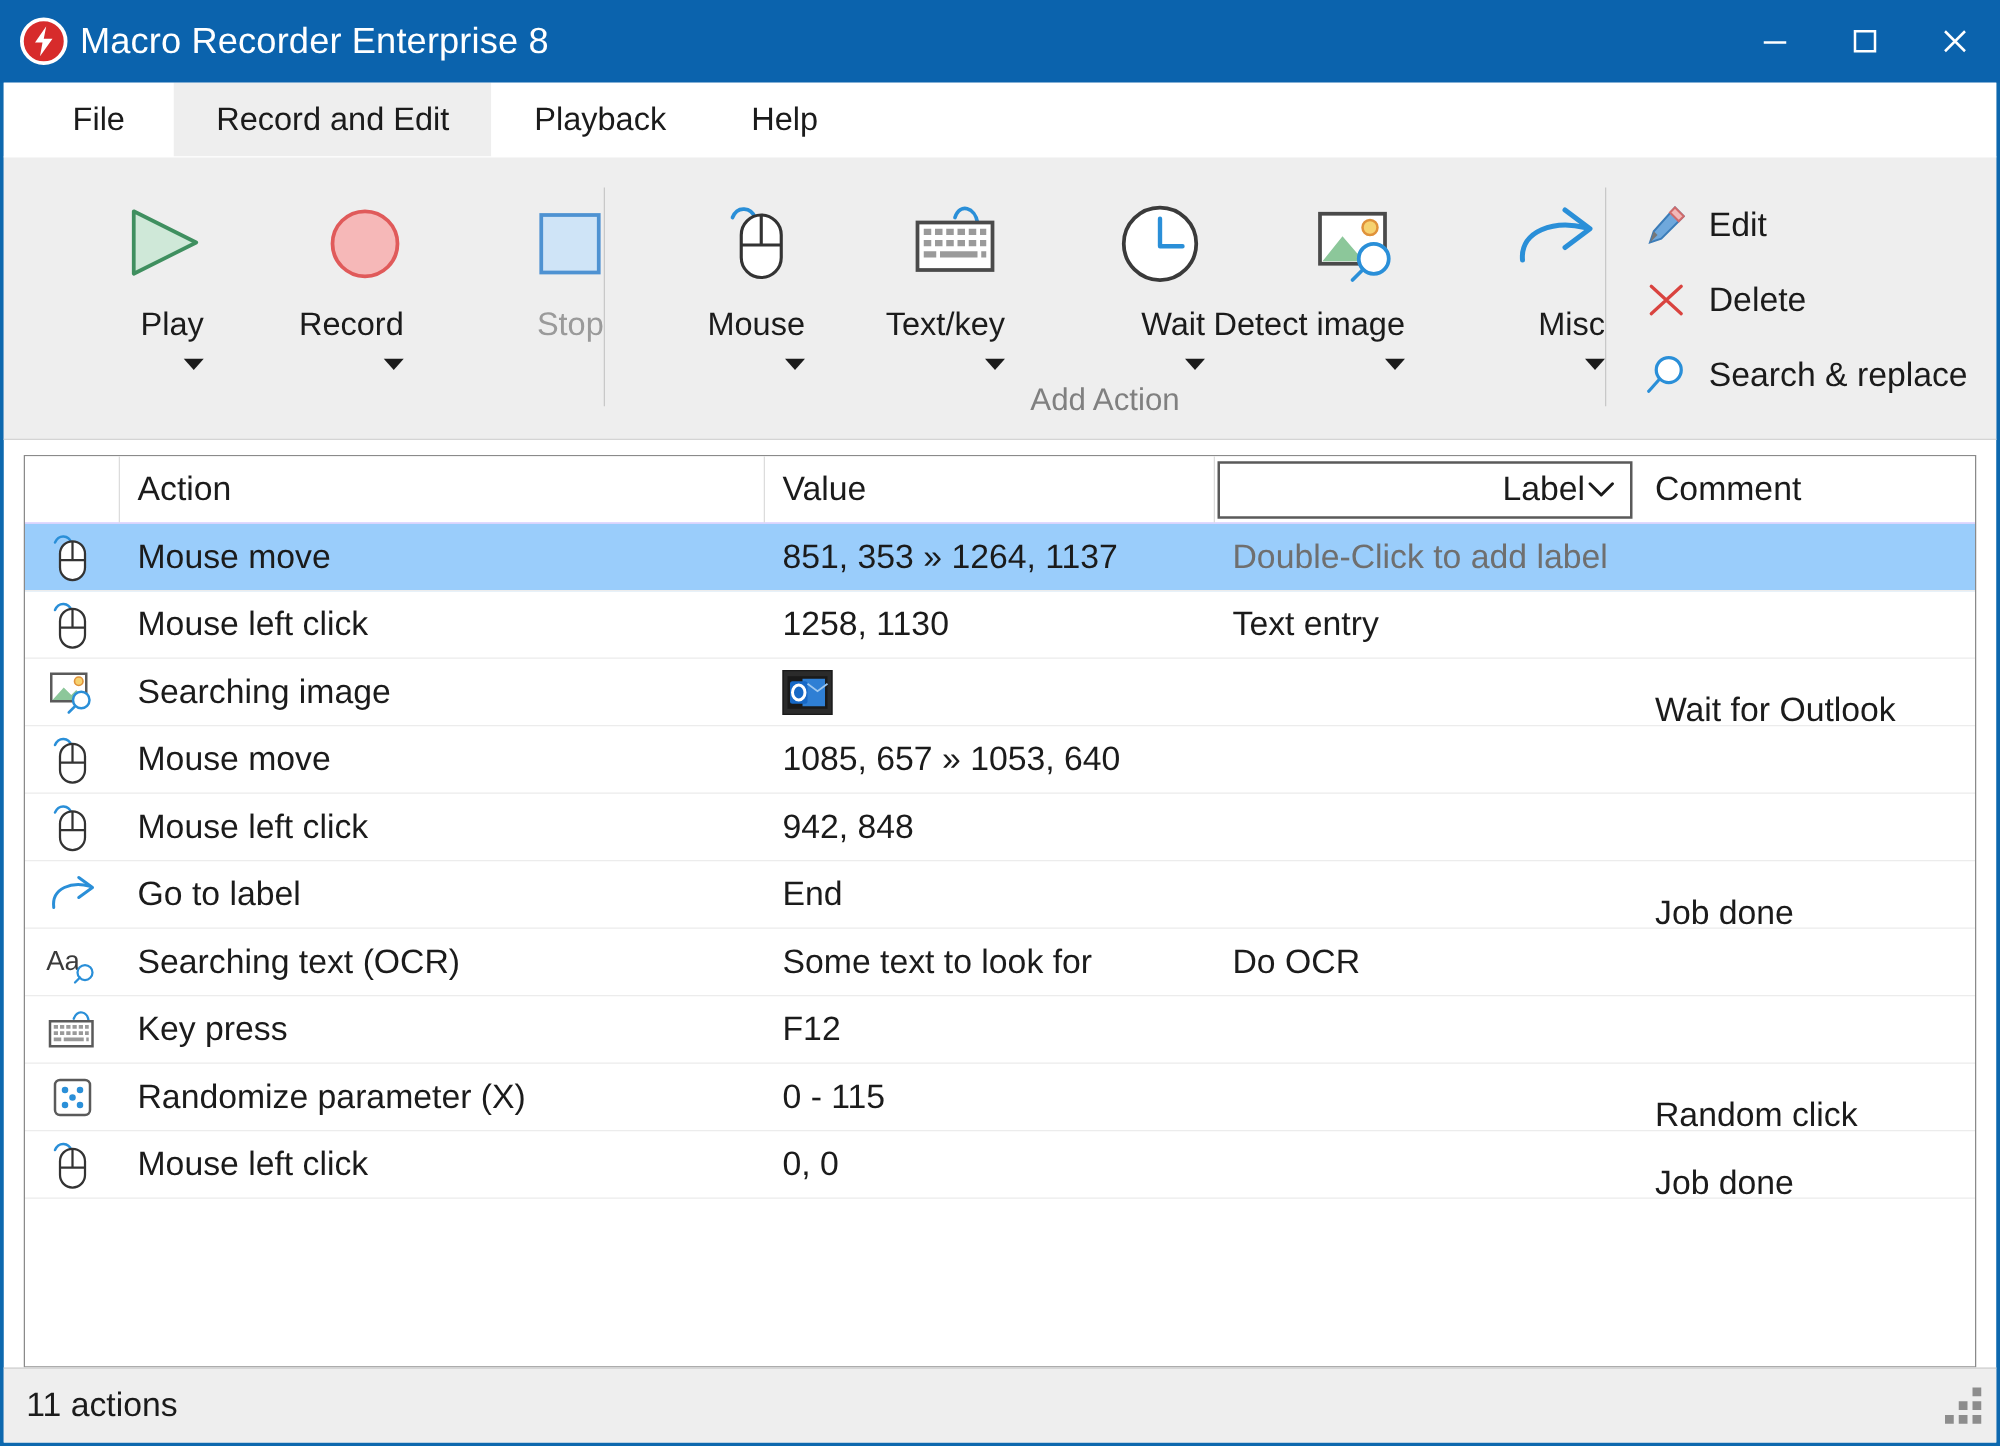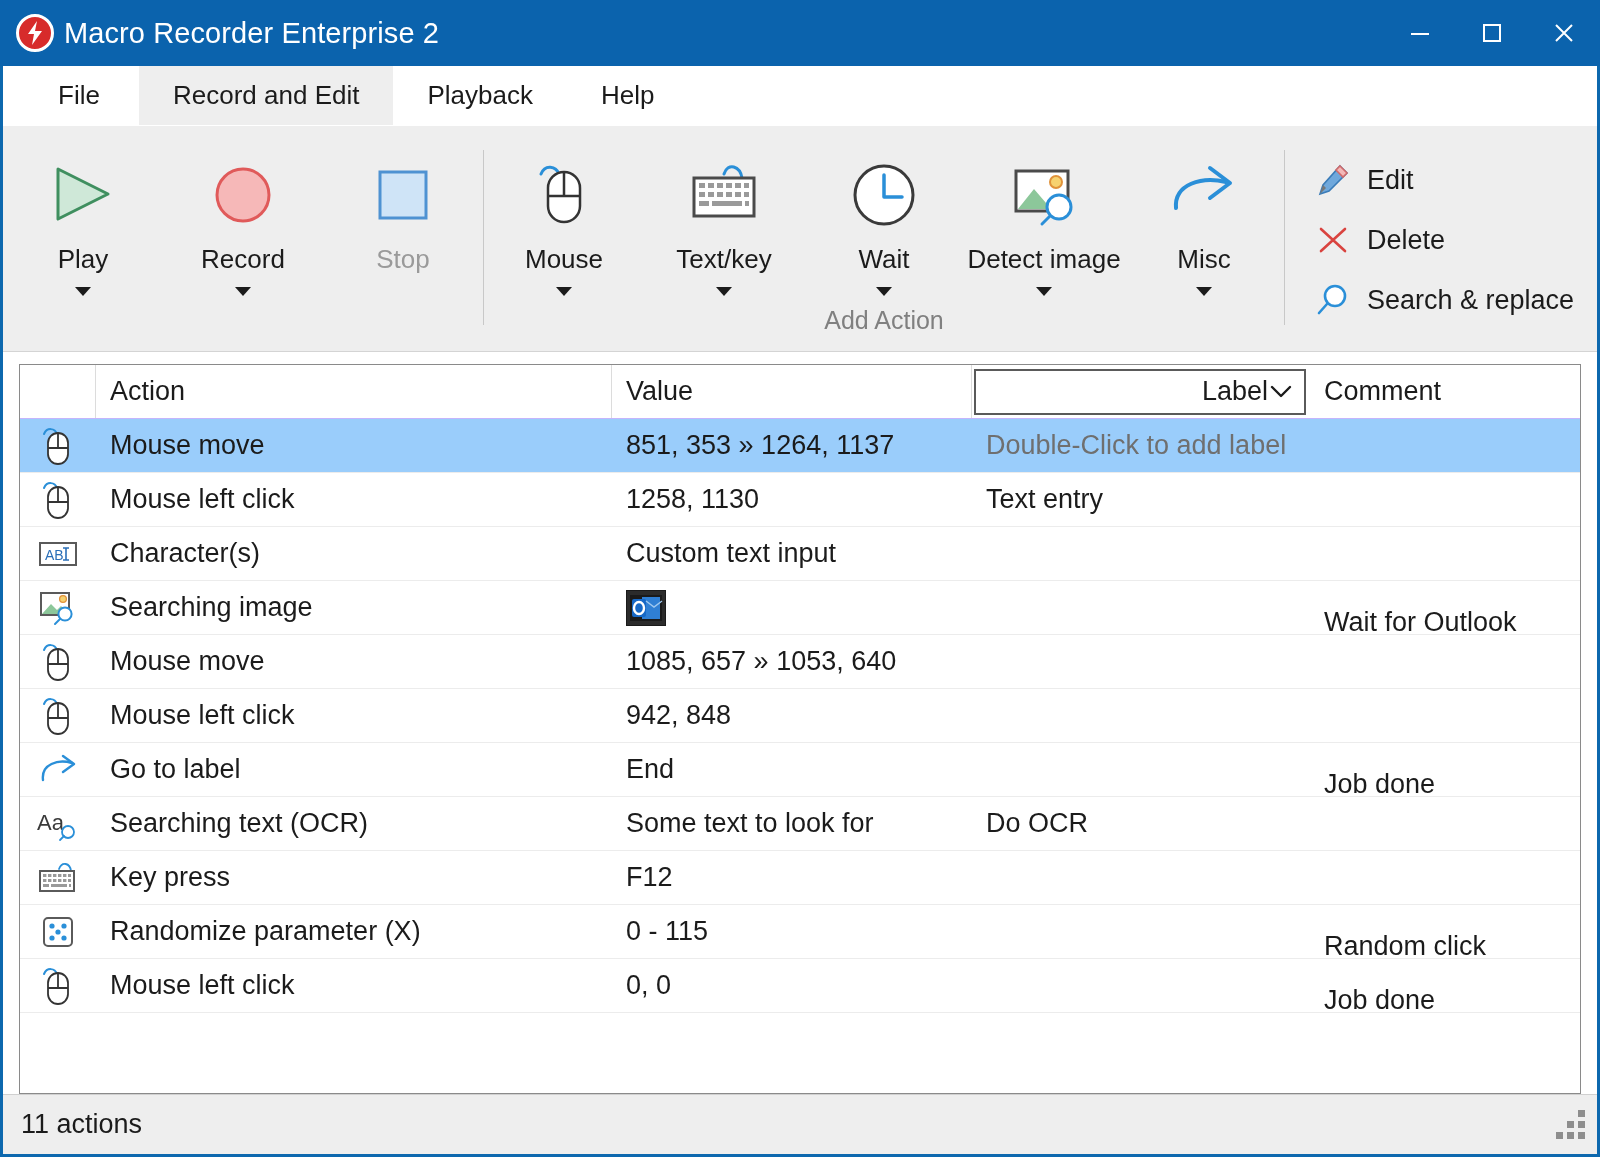--- a/index.html
+++ b/index.html
@@ -76,21 +76,21 @@
   }
   .rgroup { display: flex; position: relative; }
   .sep {
     width: 1px; background: #c8c8c8;
     margin: 14px 0 34px 0;
     align-self: stretch;
     height: 175px;
   }
   .bigbtn {
     width: 160px;
-    display: flex; flex-direction: column; align-items: center;
+    display: flex; flex-direction: column; align-items: flex-end;
     padding-top: 22px;
   }
   .bigbtn .icon {
     height: 74px; display: flex; align-items: center; justify-content: center;
   }
   .bigbtn .lbl {
     font-size: 26px; color: #1b1b1b; margin-top: 12px; white-space: nowrap;
   }
   .bigbtn .lbl.disabled { color: #9a9a9a; }
   .caret {
@@ -195,21 +195,21 @@
 <body>
 
 <div class="window">
 
   <div class="titlebar">
     <div class="title-logo">
       <svg width="20" height="24" viewBox="0 0 20 24">
           <path d="M12 0 L3 13 H9 L7 24 L17 10 H10 Z" fill="#ffffff"></path>
         </svg>
     </div>
-    <div class="title-text">Macro Recorder Enterprise 2</div>
+    <div class="title-text">Macro Recorder Enterprise 8</div>
     <div class="win-controls">
       <div class="win-btn">
         <svg width="26" height="26" viewBox="0 0 26 26">
             <rect x="4" y="13" width="18" height="2" fill="#ffffff"></rect>
           </svg>
       </div>
       <div class="win-btn">
         <svg width="26" height="26" viewBox="0 0 26 26">
             <rect x="5" y="5" width="16" height="16" fill="none" stroke="#ffffff" stroke-width="2"></rect>
           </svg>
@@ -412,33 +412,20 @@
               <rect x="9" y="9" width="20" height="31" rx="10" fill="#ffffff" stroke="#333" stroke-width="1.8"></rect>
               <path d="M19 9 V24 M9 24 H29" stroke="#333" stroke-width="1.8"></path>
             </svg>
         </div>
         <div class="cell c-action">Mouse left click</div>
         <div class="cell c-value">1258, 1130</div>
         <div class="cell c-label">Text entry</div>
         <div class="cell c-comment"></div>
       </div>
 
-      <div class="row">
-        <div class="cell c-icon">
-          <svg width="42" height="30" viewBox="0 0 42 30">
-              <rect x="3" y="4" width="36" height="22" fill="#ffffff" stroke="#5a5a5a" stroke-width="2"></rect>
-              <text x="8" y="21" font-family="Liberation Sans, sans-serif" font-size="14" fill="#2a6fb8">AB</text>
-              <path d="M29 9 V21 M26 9 H32 M26 21 H32" stroke="#2a6fb8" stroke-width="1.6"></path>
-            </svg>
-        </div>
-        <div class="cell c-action">Character(s)</div>
-        <div class="cell c-value">Custom text input</div>
-        <div class="cell c-label"></div>
-        <div class="cell c-comment"></div>
-      </div>
 
       <div class="row">
         <div class="cell c-icon">
           <svg width="44" height="38" viewBox="0 0 44 38">
               <rect x="5" y="4" width="28" height="22" fill="#ffffff" stroke="#5a5a5a" stroke-width="2"></rect>
               <path d="M6 25 L15 15 L21 21 L25 17 L32 25 Z" fill="#8cc79a"></path>
               <circle cx="27" cy="10" r="3.4" fill="#f6d270" stroke="#e0923a" stroke-width="1.3"></circle>
               <circle cx="29" cy="25" r="6.6" fill="#ffffff" stroke="#2a8fd8" stroke-width="2"></circle>
               <path d="M24 30 L19 35" stroke="#2a8fd8" stroke-width="2" stroke-linecap="round"></path>
             </svg>

